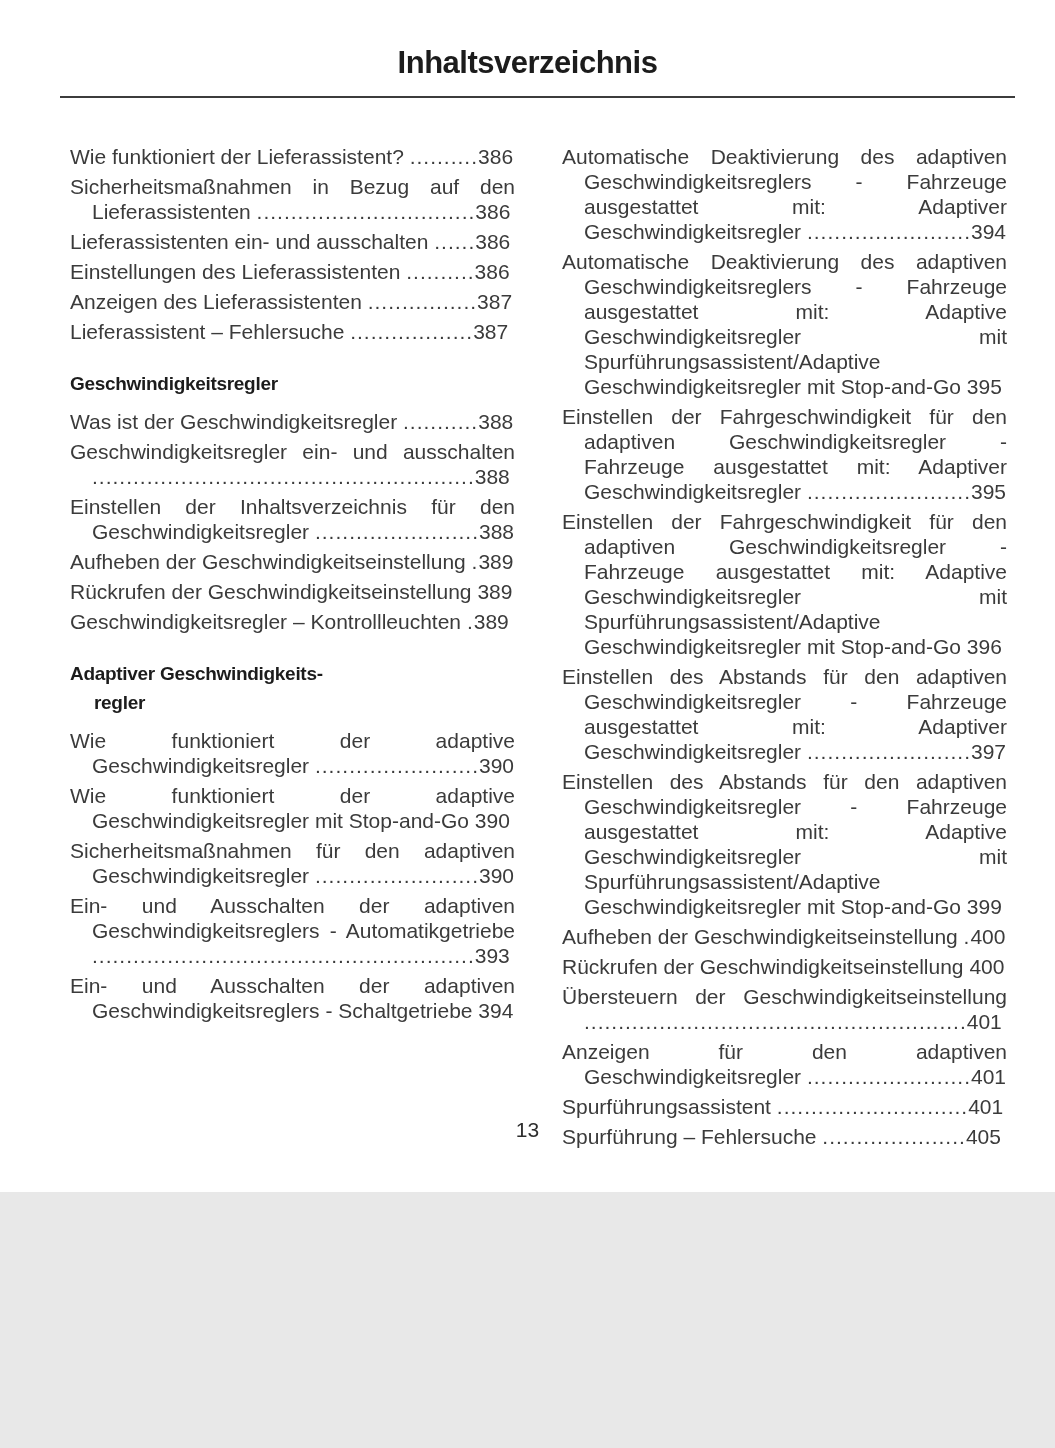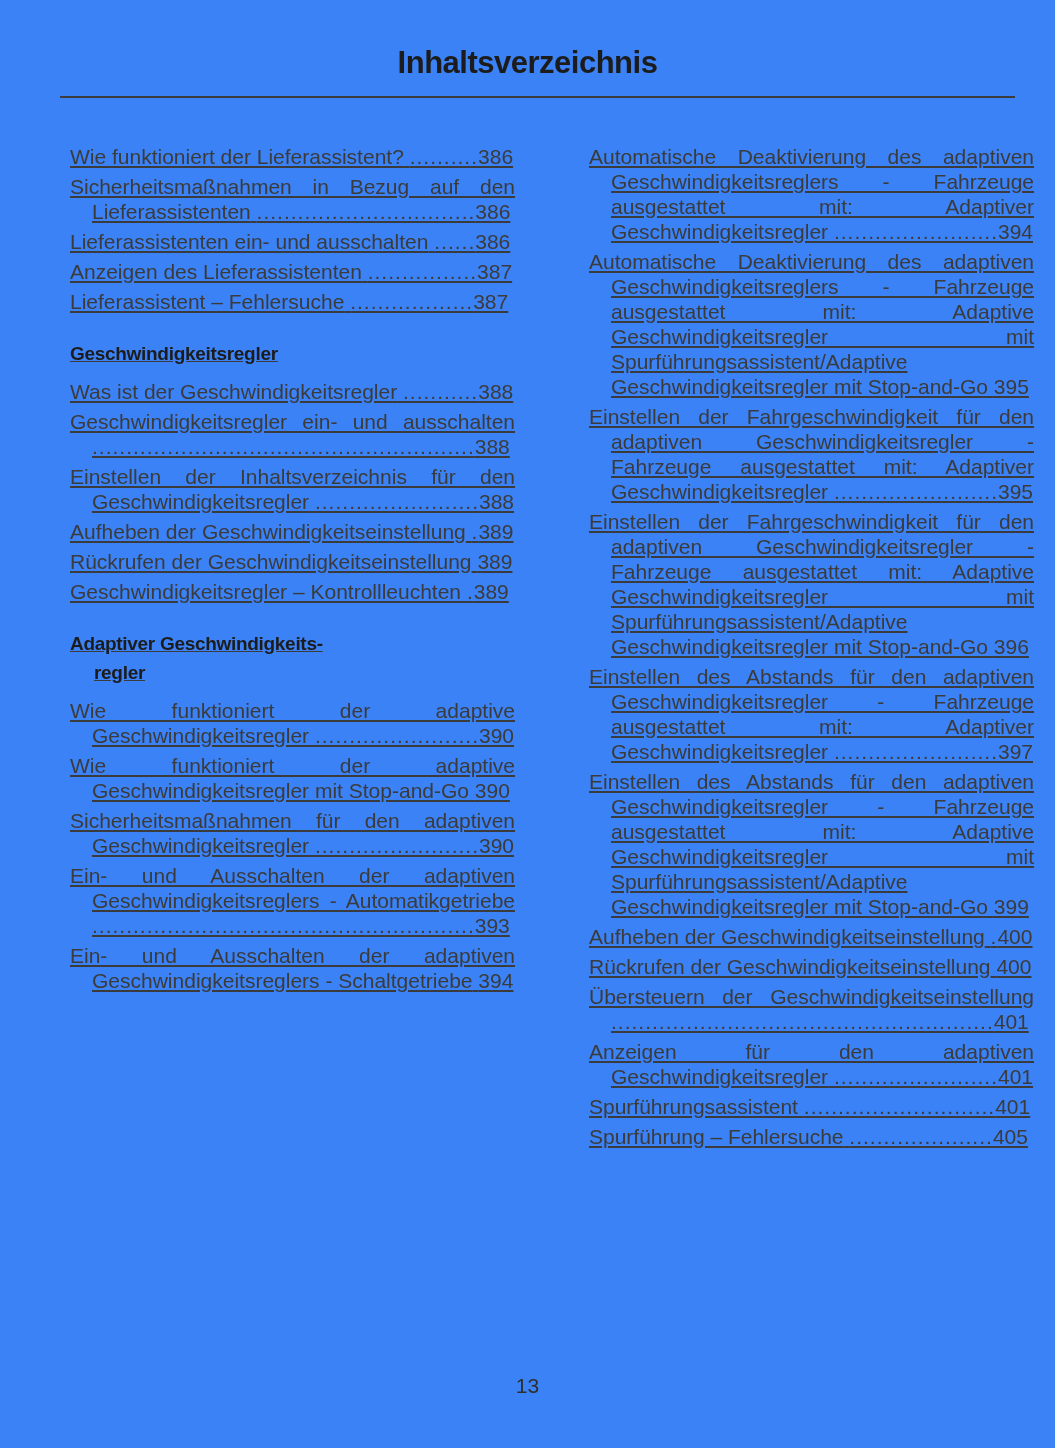--- a/index.html
+++ b/index.html
@@ -3,23 +3,23 @@
 <meta charset="utf-8">
 <style>
   html, body {
     margin: 0;
     padding: 0;
     background: #e8e8e8;
   }
   .sheet {
     position: relative;
     width: 1055px;
-    height: 1448px;
+    height: 1192px;
     margin: 0 auto;
-    background: #3b82f6;
+    background: #ffffff;
     font-family: "Liberation Sans", "DejaVu Sans", sans-serif;
     color: #3b3b3b;
     overflow: hidden;
   }
   header.doc-header {
     padding-top: 42px;
   }
   h1.doc-title {
     margin: 0;
     text-align: center;
@@ -30,22 +30,21 @@
     color: #1c1c1c;
   }
   .rule {
     height: 2px;
     background: #3c3c3c;
     margin: 12px 40px 0 60px;
   }
   main.columns {
     display: flex;
     margin: 46px 42px 0 70px;
-    gap: 74px;
-    text-decoration: underline;
+    gap: 47px;
   }
   section.col {
     width: 445px;
     flex: 0 0 445px;
   }
   .entry {
     font-size: 21px;
     line-height: 25px;
     text-align: justify;
     padding-left: 22px;
@@ -92,20 +91,21 @@
   <header class="doc-header">
     <h1 class="doc-title">Inhaltsverzeichnis</h1>
     <div class="rule"></div>
   </header>
 
   <main class="columns">
     <section class="col" id="col-left">
         <div class="entry"><span>Wie funktioniert der Lieferassistent?</span> <span class="dots">..........</span><span class="pg">386</span></div>
         <div class="entry"><span>Sicherheitsmaßnahmen in Bezug auf den Lieferassistenten</span> <span class="dots">................................</span><span class="pg">386</span></div>
         <div class="entry"><span>Lieferassistenten ein- und ausschalten</span> <span class="dots">......</span><span class="pg">386</span></div>
+        <div class="entry"><span>Einstellungen des Lieferassistenten</span> <span class="dots">..........</span><span class="pg">386</span></div>
         <div class="entry"><span>Anzeigen des Lieferassistenten</span> <span class="dots">................</span><span class="pg">387</span></div>
         <div class="entry"><span>Lieferassistent – Fehlersuche</span> <span class="dots">..................</span><span class="pg">387</span></div>
         <h2 class="section">Geschwindigkeitsregler</h2>
         <div class="entry"><span>Was ist der Geschwindigkeitsregler</span> <span class="dots">...........</span><span class="pg">388</span></div>
         <div class="entry"><span>Geschwindigkeitsregler ein- und ausschalten</span> <span class="dots">........................................................</span><span class="pg">388</span></div>
         <div class="entry"><span>Einstellen der Inhaltsverzeichnis für den Geschwindigkeitsregler</span> <span class="dots">........................</span><span class="pg">388</span></div>
         <div class="entry"><span>Aufheben der Geschwindigkeitseinstellung</span> <span class="dots">.</span><span class="pg">389</span></div>
         <div class="entry"><span>Rückrufen der Geschwindigkeitseinstellung</span> <span class="dots"></span><span class="pg">389</span></div>
         <div class="entry"><span>Geschwindigkeitsregler – Kontrollleuchten</span> <span class="dots">.</span><span class="pg">389</span></div>
         <h2 class="section">Adaptiver Geschwindigkeits-<br>regler</h2>

